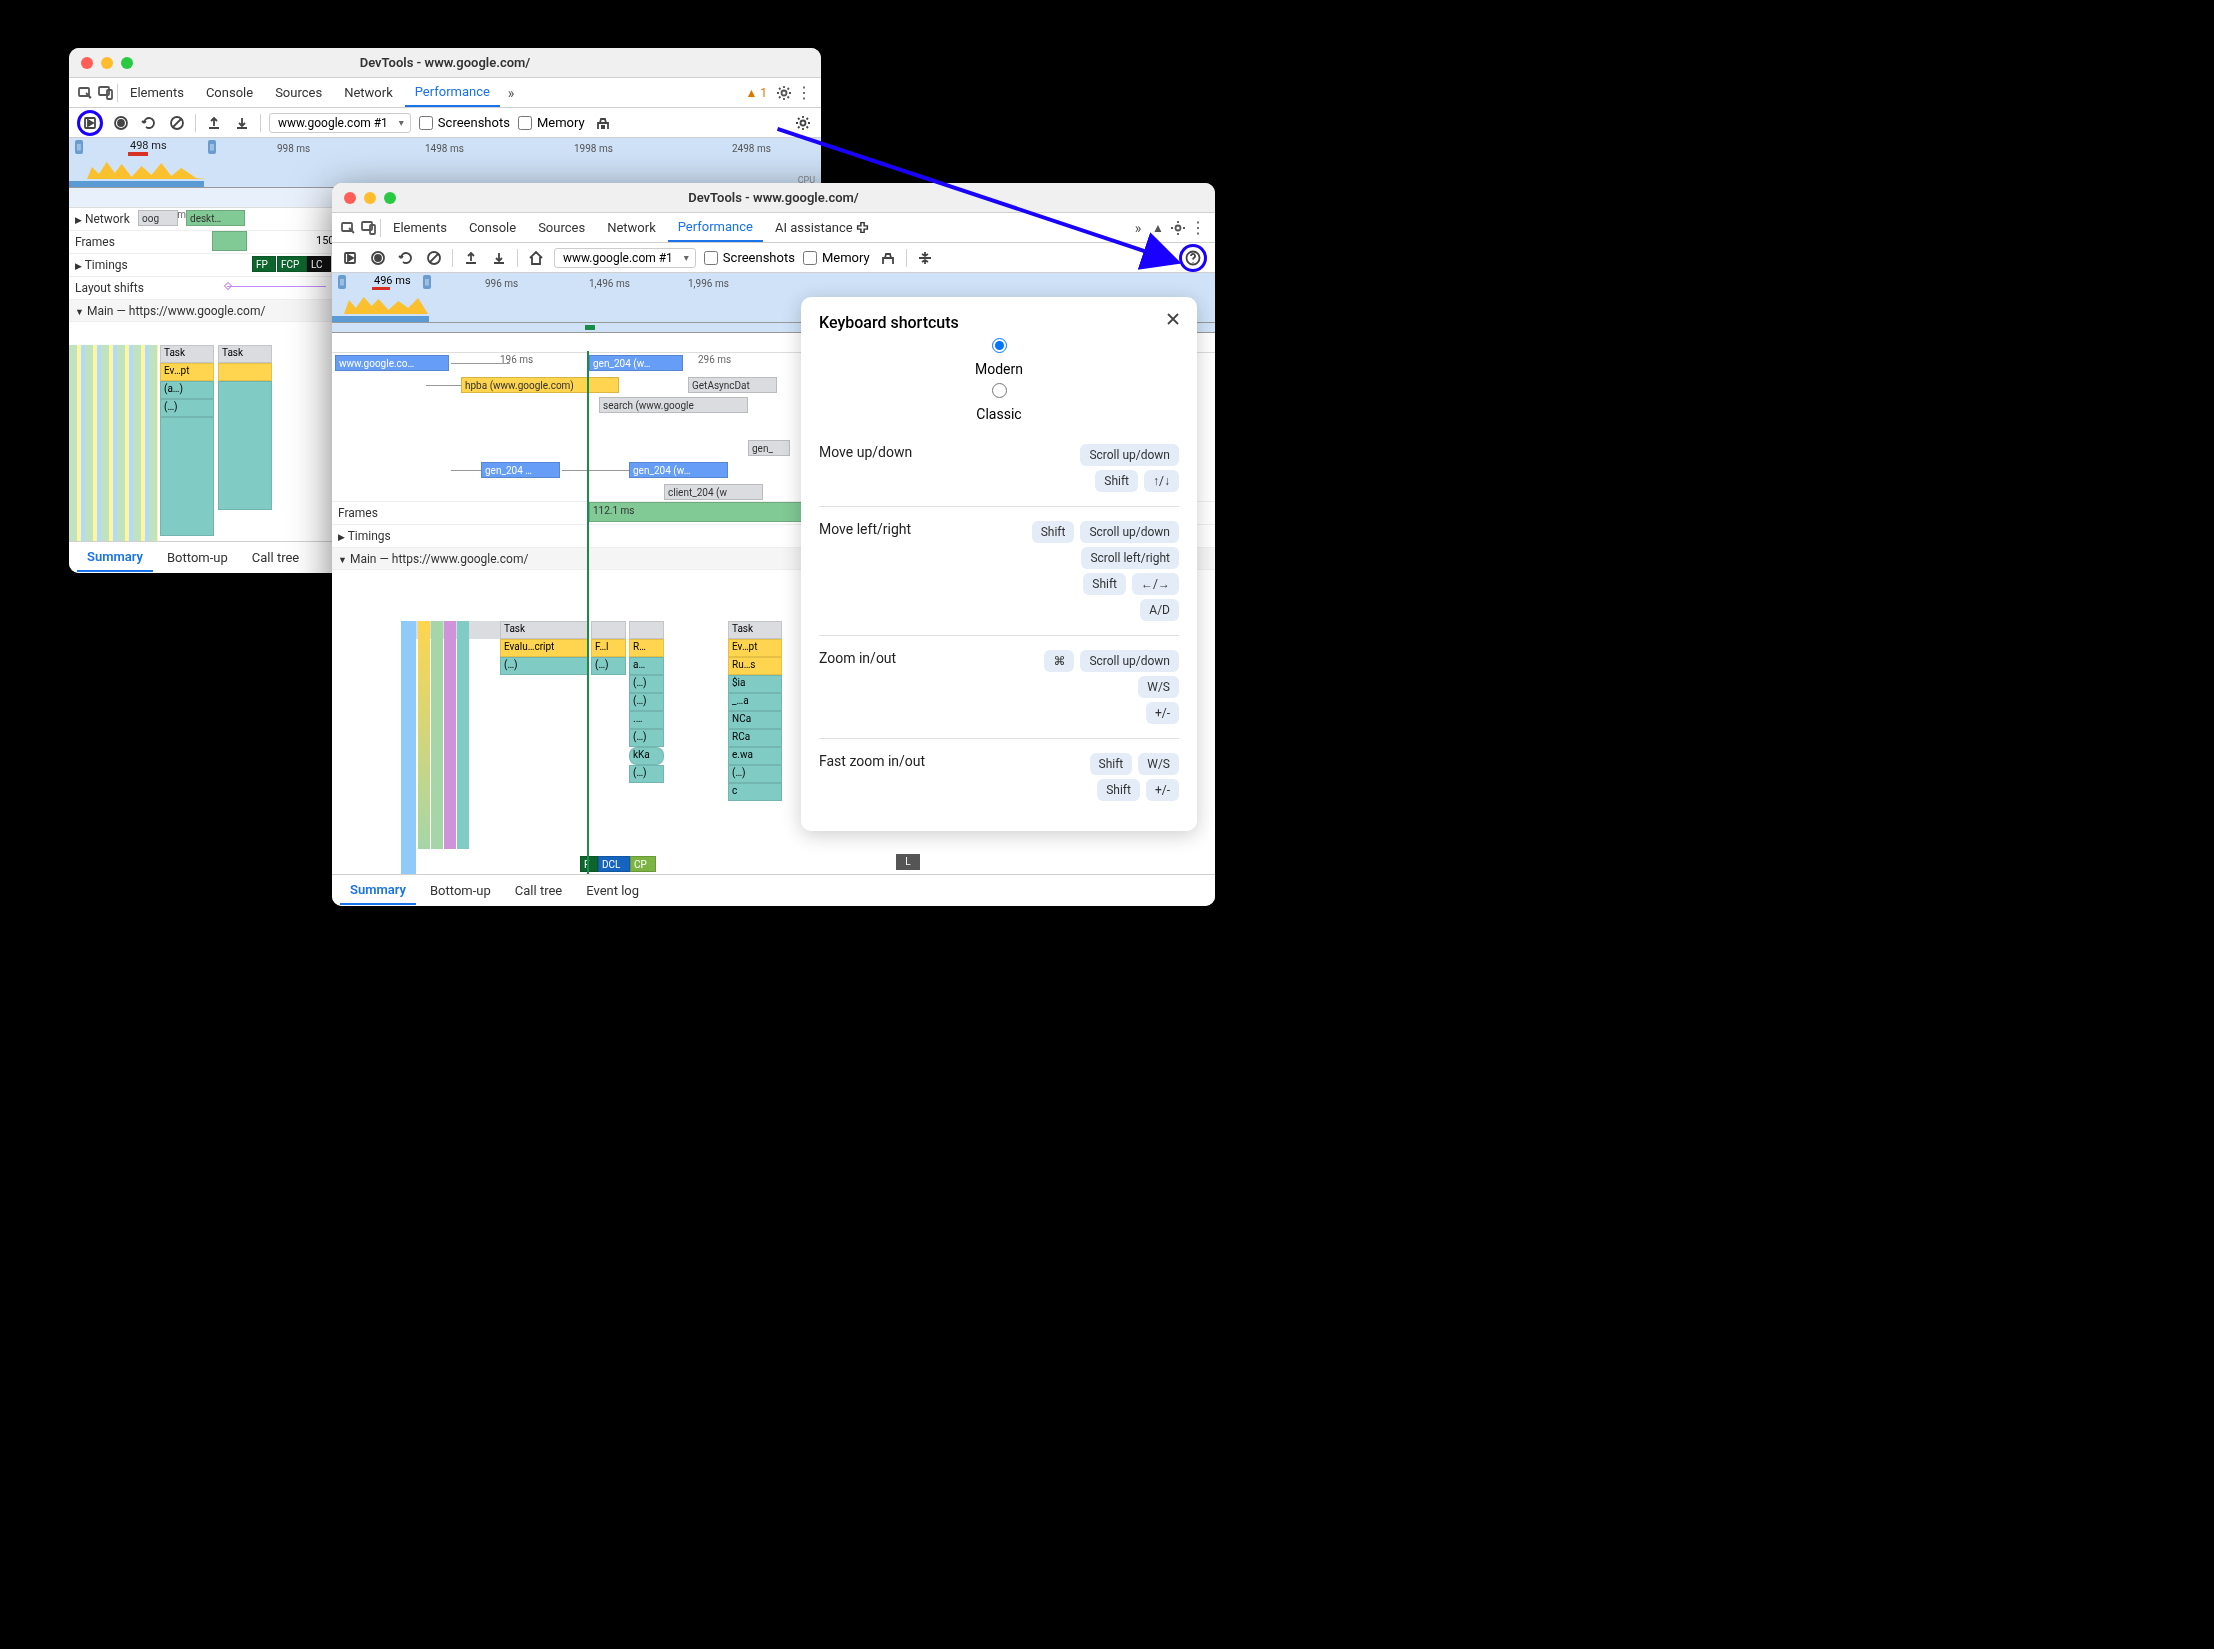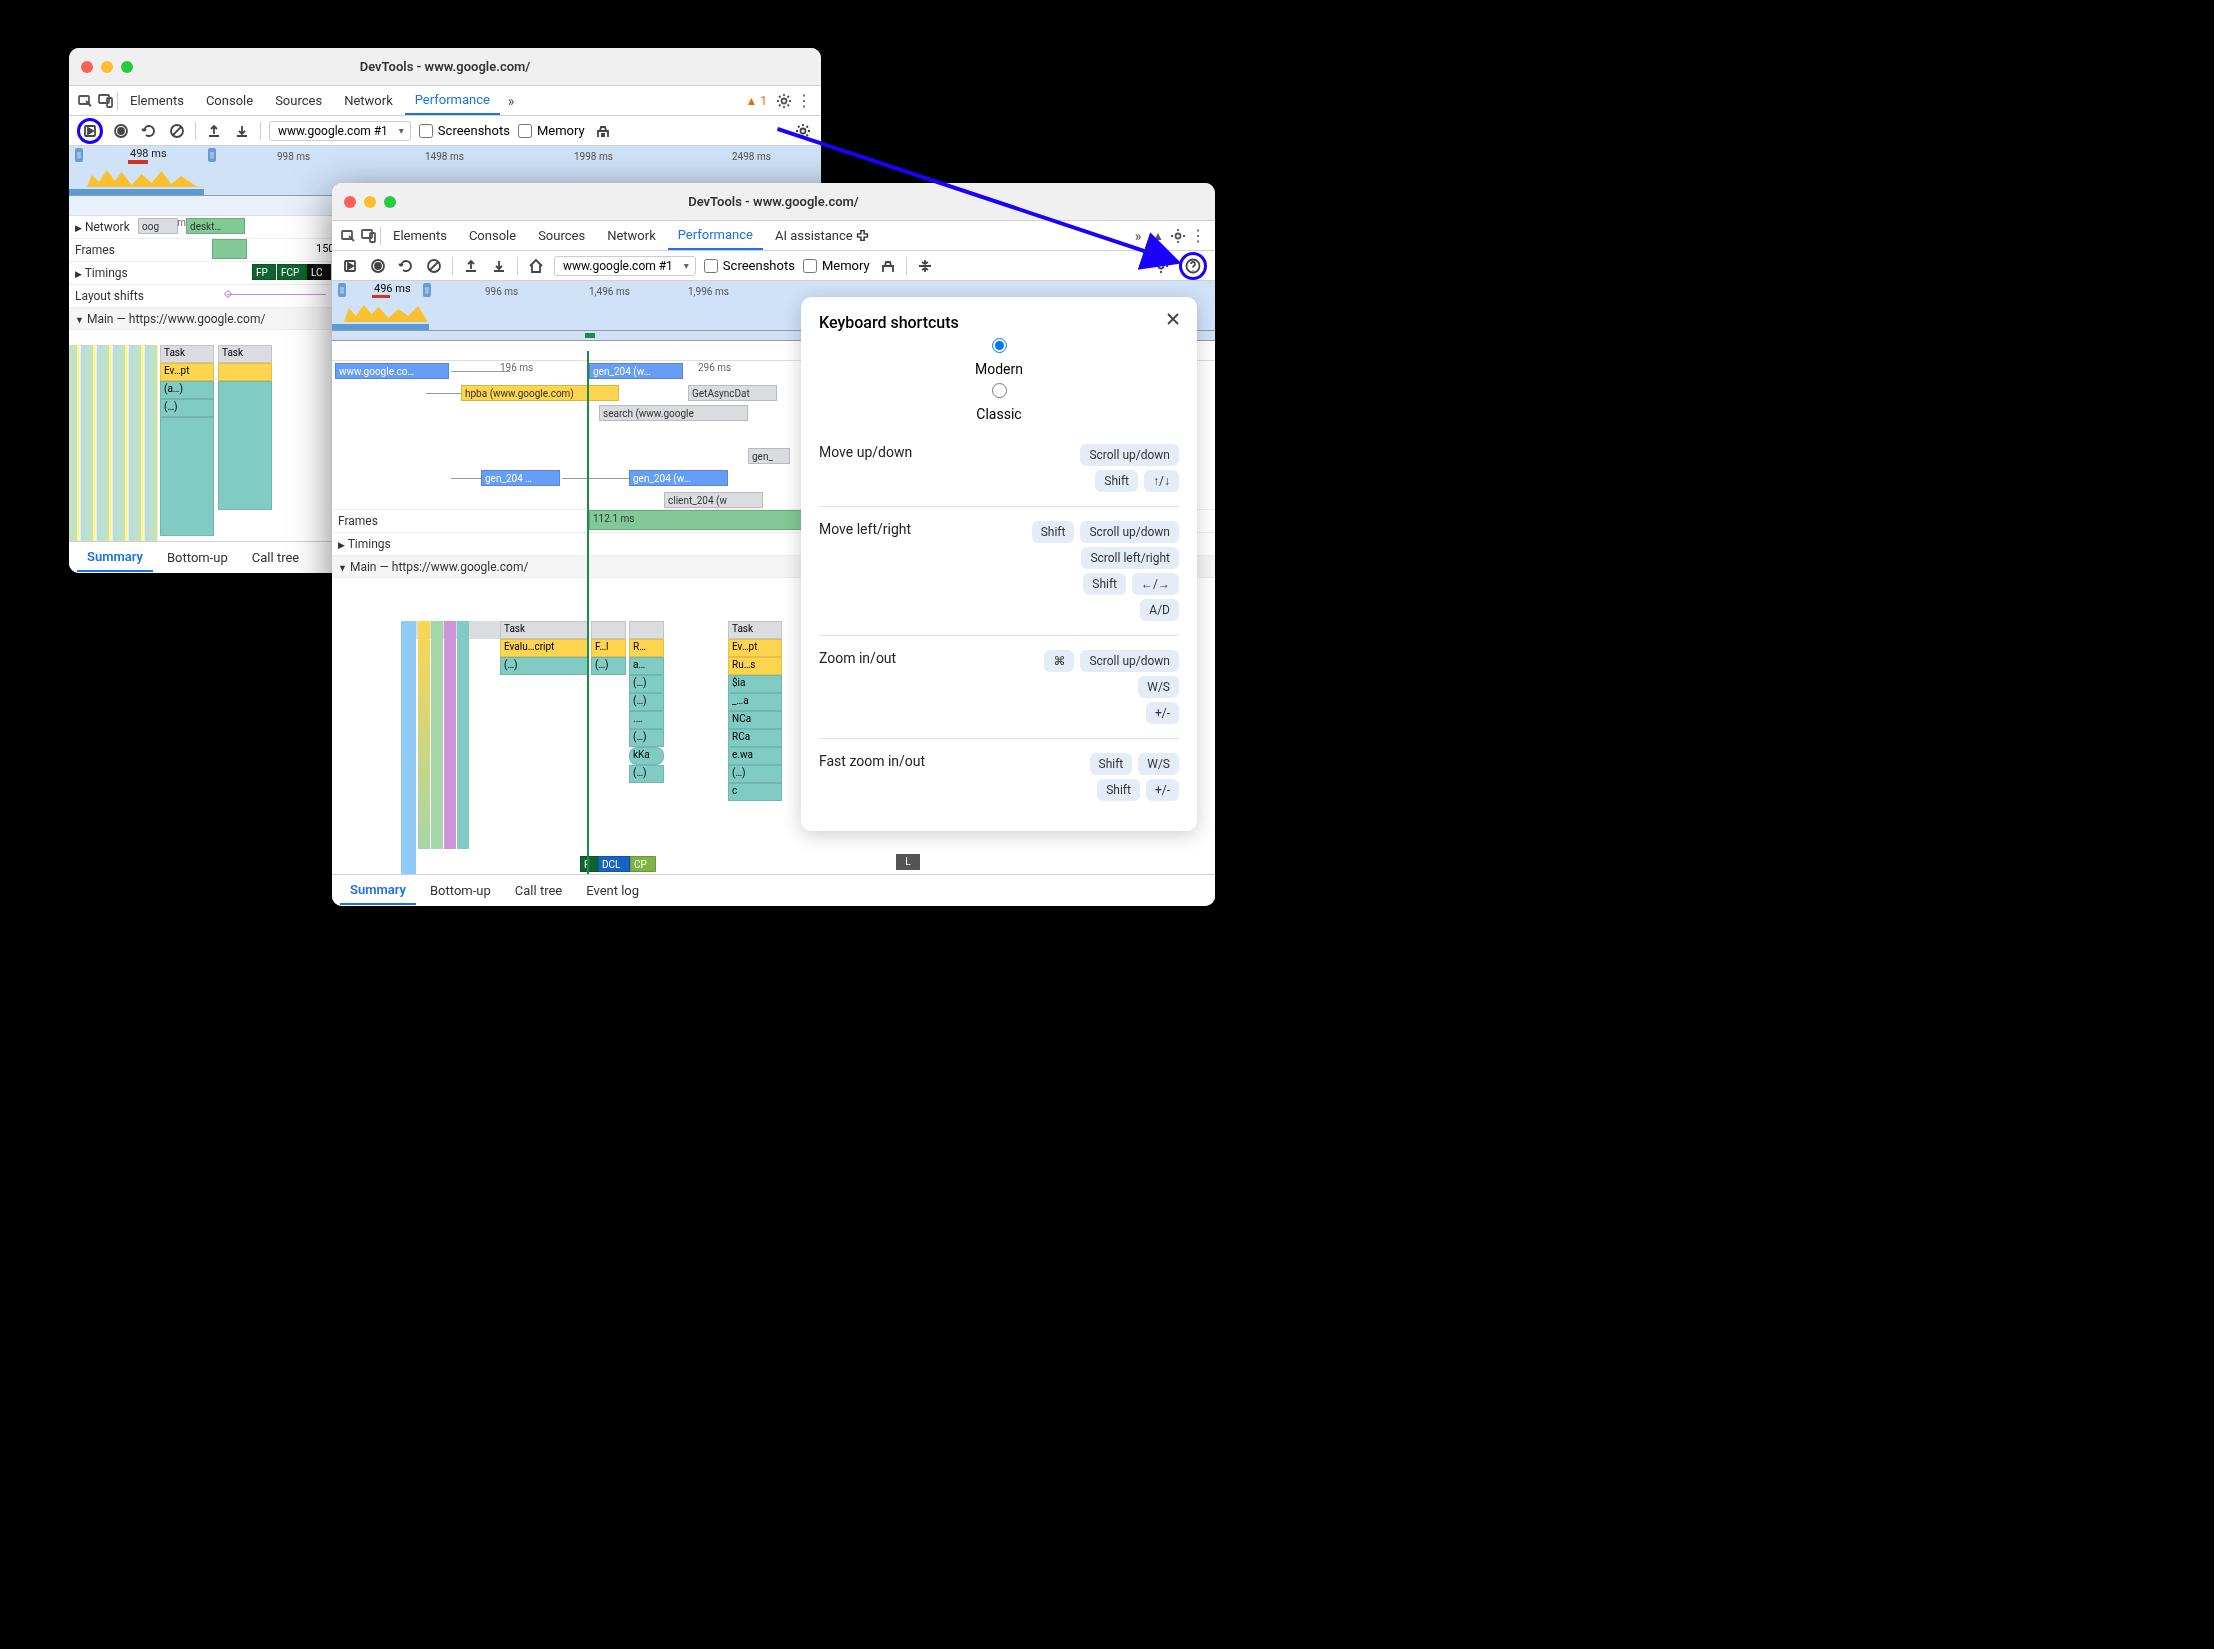--- a/index.html
+++ b/index.html
@@ -2,21 +2,21 @@
 <html><head>
 <meta charset="utf-8">
 <style>
   * { box-sizing: border-box; margin: 0; padding: 0; font-family: -apple-system, BlinkMacSystemFont, "Segoe UI", Roboto, sans-serif; }
   body { background: #000; width: 1265px; height: 944px; position: relative; overflow: hidden; }
   
   .window { position: absolute; background: #fff; border-radius: 10px; box-shadow: 0 10px 40px rgba(0,0,0,0.5); overflow: hidden; }
   .w1 { left: 69px; top: 48px; width: 752px; height: 525px; }
   .w2 { left: 332px; top: 183px; width: 883px; height: 723px; }
   
-  .titlebar { height: 38px; background: #f0f0f0; display: flex; align-items: center; padding: 0 12px; border-bottom: 1px solid #d0d0d0; position: relative; }
+  .titlebar { height: 30px; background: #f0f0f0; display: flex; align-items: center; padding: 0 12px; border-bottom: 1px solid #d0d0d0; position: relative; }
   .traffic { display: flex; gap: 8px; }
   .dot { width: 12px; height: 12px; border-radius: 50%; }
   .dot.r { background: #ff5f57; }
   .dot.y { background: #ffbd2e; }
   .dot.g { background: #28ca42; }
   .title { position: absolute; left: 0; right: 0; text-align: center; font-size: 13px; font-weight: 600; color: #333; pointer-events: none; }
   
   .tabbar { height: 30px; display: flex; align-items: center; padding: 0 8px; border-bottom: 1px solid #d0d0d0; font-size: 13px; gap: 2px; }
   .tabbar .icon { width: 18px; height: 18px; display: flex; align-items: center; justify-content: center; color: #555; }
   .tab { padding: 6px 10px; color: #333; cursor: pointer; }

